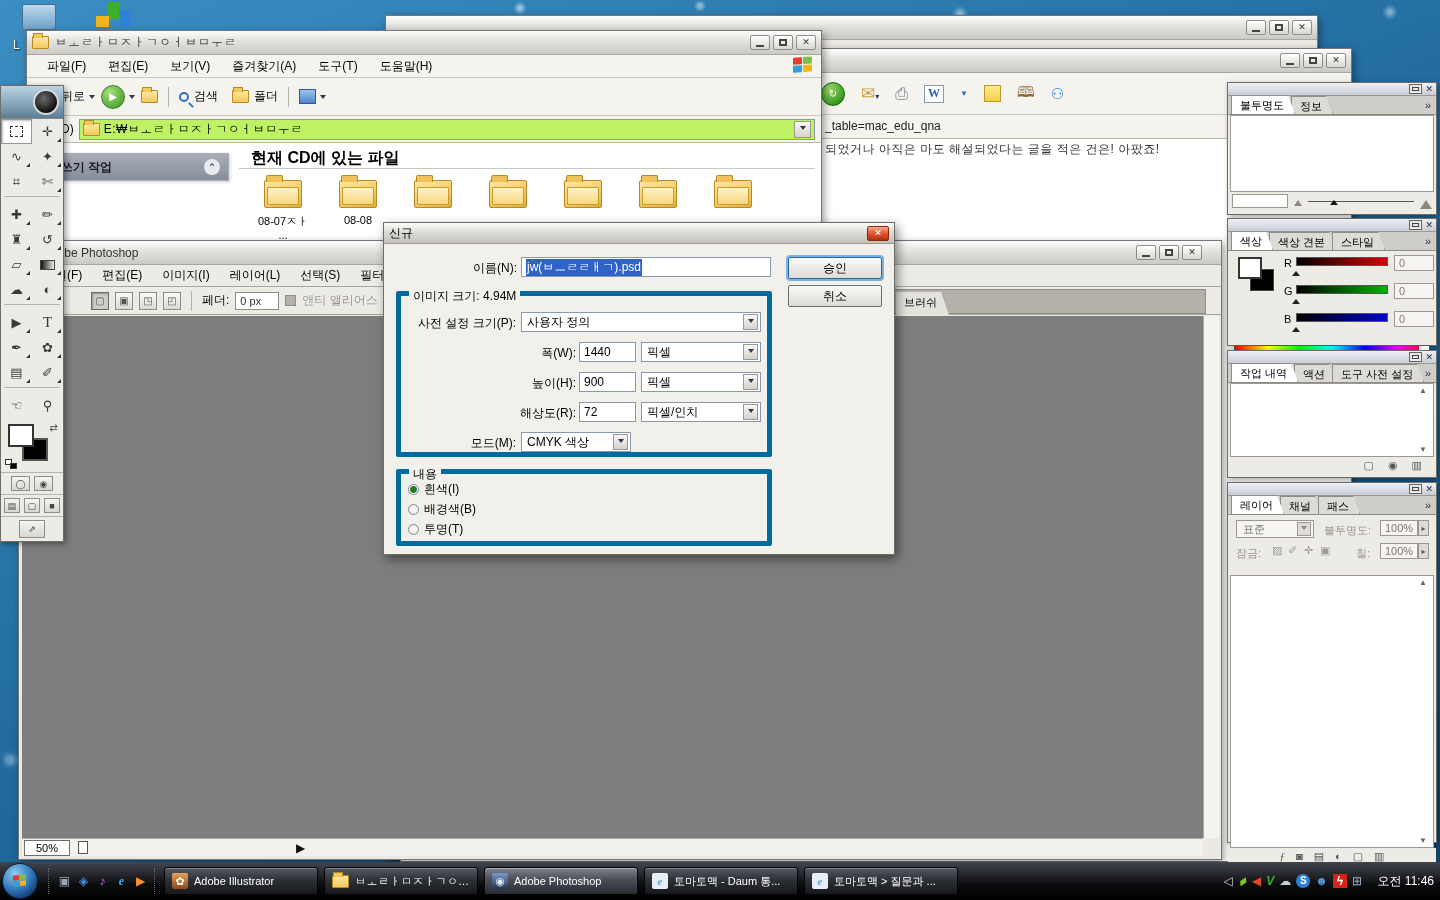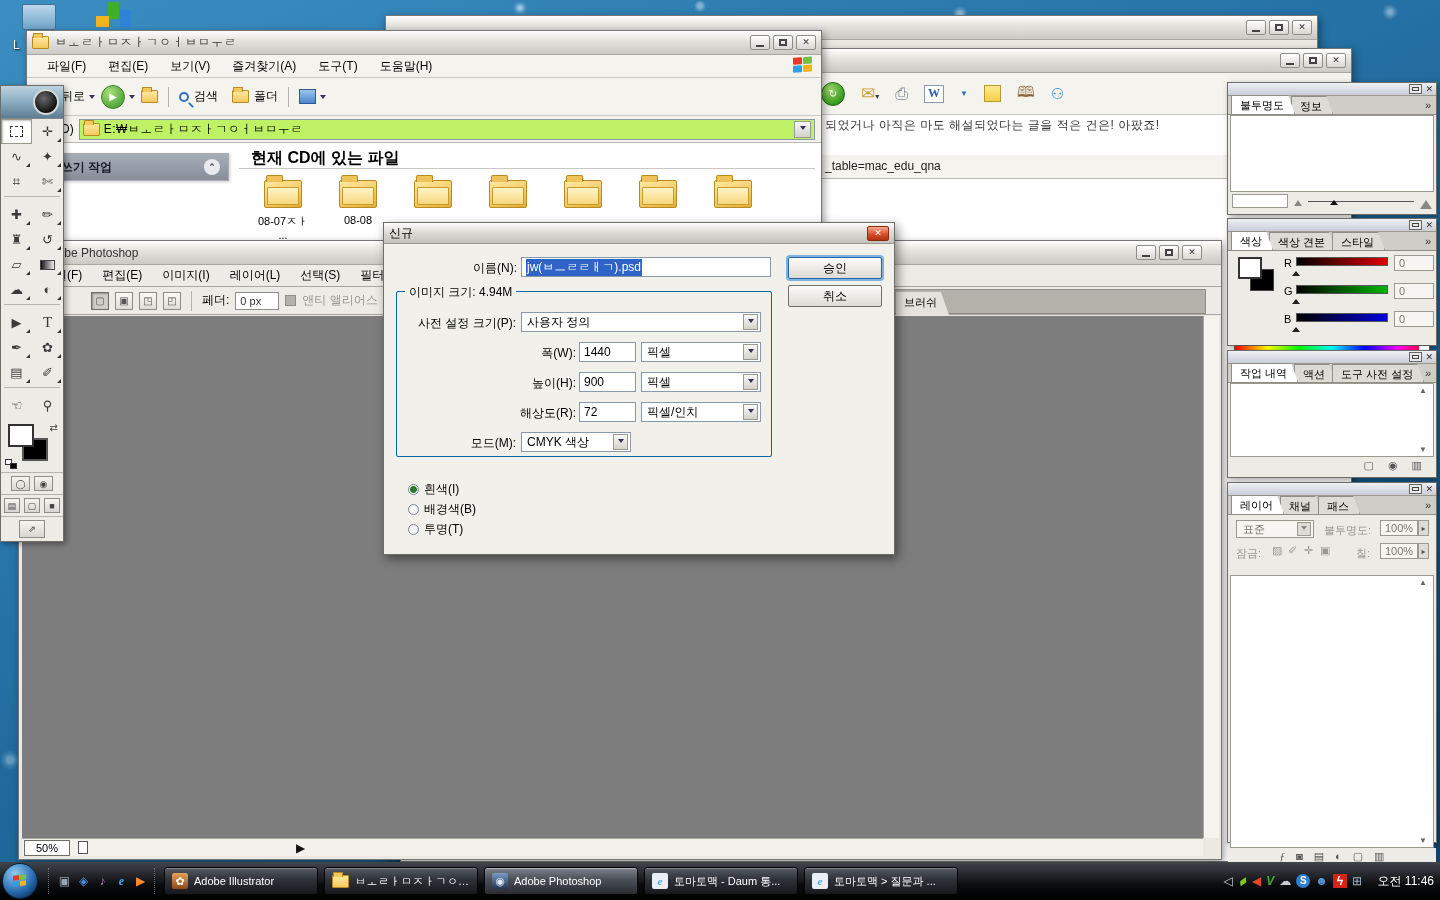--- a/index.html
+++ b/index.html
@@ -69,21 +69,21 @@
 .swapar{position:absolute;right:5px;top:4px;font-size:10px;color:#444}
 .minisw{position:absolute;left:4px;bottom:3px;width:12px;height:10px}
 .minisw b{position:absolute;width:7px;height:6px;border:1px solid #333;background:#fff;left:0;top:0}
 .minisw u{position:absolute;width:7px;height:6px;border:1px solid #333;background:#000;right:0;bottom:0}
 .tb-row{display:flex;justify-content:center;gap:4px;padding:3px 0;border-top:1px solid #b5b3ad}
 .tb-sbtn{width:19px;height:15px;border:1px solid #8f8d88;background:linear-gradient(#f6f5f2,#d8d6d0);display:flex;align-items:center;justify-content:center;font-size:9px;color:#444}
 
 .dialog{position:absolute;background:#f1f0eb;border:1px solid #6f6d68;box-shadow:3px 4px 10px rgba(0,0,0,.45)}
 .dlg-tbar{height:21px;background:linear-gradient(#fdfdfd,#dedcd7 45%,#c3c1bb);display:flex;align-items:center;padding:0 5px;border-bottom:1px solid #9a988f;font-size:12px}
 .xred{margin-left:auto;width:22px;height:15px;border-radius:2px;background:linear-gradient(#f6a98e,#da4f2d 55%,#b13110);border:1px solid #8f2a0e;color:#fff;font-size:9px;display:flex;align-items:center;justify-content:center}
-.fldset{position:absolute;border:1px solid #0369a1;border-radius:2px}
+.fldset{position:absolute;border:5px solid #0369a1;border-radius:2px}
 .fldset b{position:absolute;top:-8px;left:8px;background:#f1f0eb;padding:0 4px;font-weight:normal;font-size:12px}
 .dlabel{position:absolute;text-align:right;font-size:12px}
 .dinput{position:absolute;height:20px;background:#fff;border:1px solid #8a98ac;display:flex;align-items:center;padding:0 4px;font-size:12px}
 .dcombo{position:absolute;height:20px;background:#fff;border:1px solid #8a98ac;display:flex;align-items:center;padding:0 2px 0 5px;font-size:12px}
 .dcombo .cbtn{margin-left:auto;width:15px;height:16px;background:linear-gradient(#f8f8f6,#d4d2cc);border:1px solid #9a988f;display:flex;align-items:center;justify-content:center}
 .dbtn{position:absolute;width:94px;height:22px;background:linear-gradient(#fbfbf9,#dddbd5);border:1px solid #6f6d68;border-radius:2px;display:flex;align-items:center;justify-content:center;font-size:12px}
 .dbtn.focus{box-shadow:0 0 0 2px #7ab3e0;border-color:#2a64a8}
 .radio{position:absolute;display:flex;align-items:center;gap:5px;font-size:12px}
 .rdot{width:11px;height:11px;border-radius:50%;border:1px solid #7a8a9a;background:radial-gradient(#fff,#e4e4e4)}
 .rdot.on{background:radial-gradient(circle at 50% 50%,#2a7a2a 0 3px,#fff 4px)}
@@ -166,25 +166,25 @@
   <div style="height:42px;background:#f4f3ee;border-bottom:1px solid #c9c7c1;display:flex;align-items:center;gap:16px;padding-left:420px">
     <div class="nav-circle" style="background:radial-gradient(circle at 35% 30%,#9fd86a,#3fa025 65%,#1f7210)">↻</div>
     <div style="font-size:17px;color:#c9a23c">✉<span style="font-size:8px;color:#335">▾</span></div>
     <div style="font-size:16px;color:#7a8494">⎙</div>
     <div style="width:20px;height:18px;border:1px solid #8a98ac;background:#fff;display:flex;align-items:center;justify-content:center;font-family:'Liberation Serif',serif;font-weight:bold;color:#2a5caa">W</div>
     <div style="font-size:8px;color:#2a6fc4">▼</div>
     <div style="width:17px;height:17px;background:linear-gradient(#ffe98a,#f4cf4a);border:1px solid #b9982f"></div>
     <div style="font-size:15px;color:#8a6a3a">🕮</div>
     <div style="font-size:15px;color:#3a8ad4">⚇</div>
   </div>
+  <div style="height:24px;background:#f4f3ee;border-bottom:1px solid #b9b7b1;position:relative">
+    <span style="position:absolute;left:424px;top:4px;font-size:12px;color:#222">_table=mac_edu_qna</span>
+  </div>
   <div style="position:relative;height:40px;background:#fff">
     <span style="position:absolute;left:424px;top:2px;font-size:12px;color:#333;letter-spacing:.5px">되었거나 아직은 마도 해설되었다는 글을 적은 건은! 아팠죠!</span>
-  </div>
-  <div style="height:24px;background:#f4f3ee;border-bottom:1px solid #b9b7b1;position:relative">
-    <span style="position:absolute;left:424px;top:4px;font-size:12px;color:#222">_table=mac_edu_qna</span>
   </div>
 </div>
 
 <div class="win" style="left:26px;top:30px;width:796px;height:515px;z-index:3">
   <div class="tbar">
     <span class="xp-folder"></span>
     <span style="margin-left:6px;letter-spacing:1px">ㅂㅗㄹㅏㅁㅈㅏㄱㅇㅓㅂㅁㅜㄹ</span>
     <div class="wbtns">
       <div class="wbtn min">
           <i></i>
@@ -380,20 +380,23 @@
       </span>
   </div>
   <div class="dlabel" style="left:72px;top:212px;width:60px">모드(M):</div>
   <div class="dcombo" style="left:137px;top:209px;width:110px">
     <span>CMYK 색상</span>
     <span class="cbtn">
         <i class="dar" style="margin:0"></i>
       </span>
   </div>
 
+  <div class="fldset" style="left:12px;top:246px;width:376px;height:77px">
+    <b>내용</b>
+  </div>
   <div class="radio" style="left:24px;top:258px">
     <span class="rdot on"></span>
     <span>흰색(I)</span>
   </div>
   <div class="radio" style="left:24px;top:278px">
     <span class="rdot"></span>
     <span>배경색(B)</span>
   </div>
   <div class="radio" style="left:24px;top:298px">
     <span class="rdot"></span>

